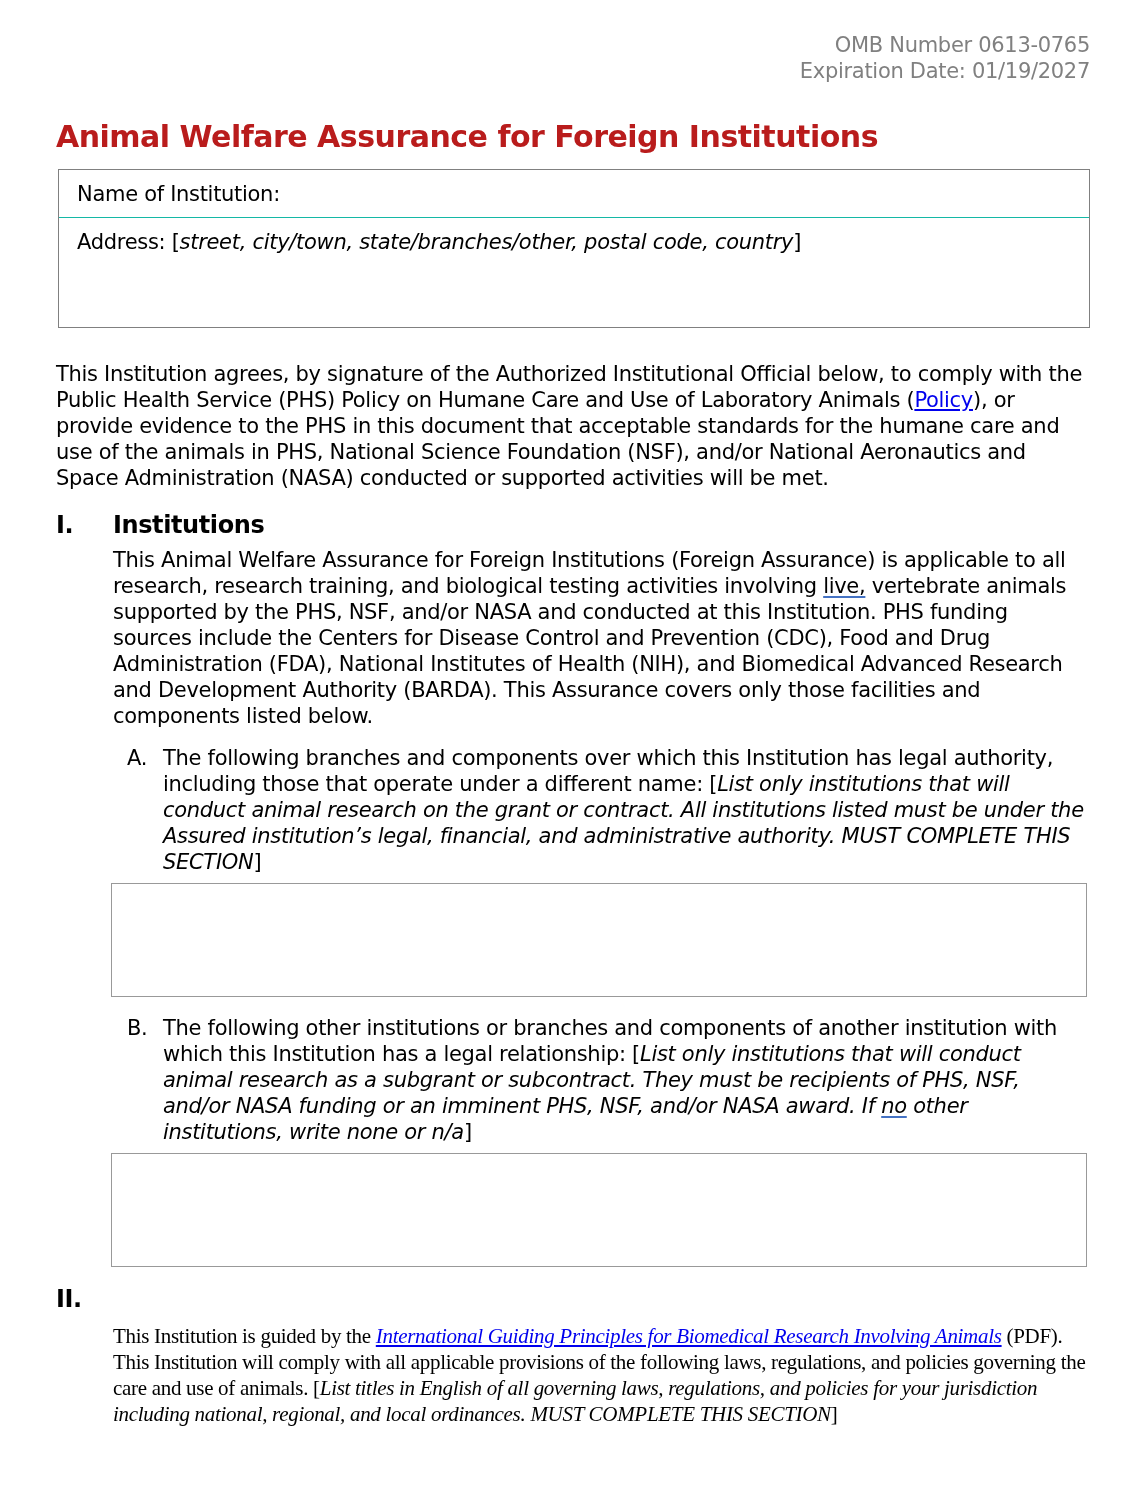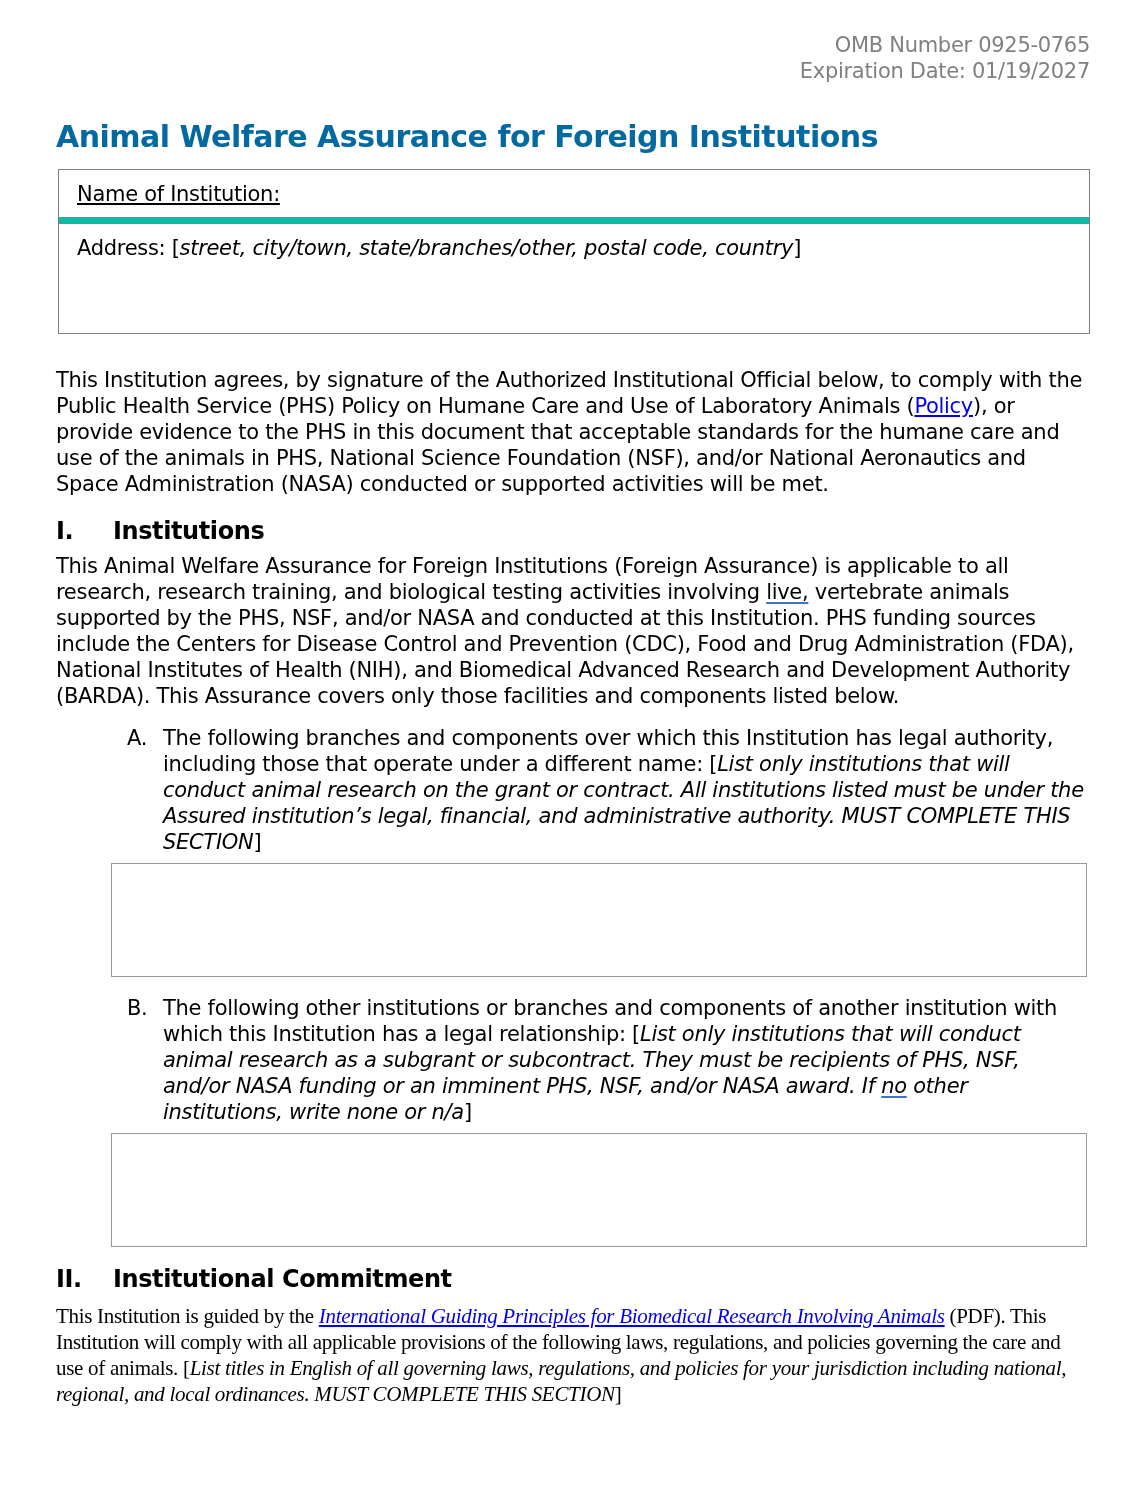--- a/index.html
+++ b/index.html
@@ -9,35 +9,35 @@
     color:#000;
     font-size:21px;line-height:26px;
     letter-spacing:-0.3px;
     -webkit-font-smoothing:antialiased;
   }
   .page{padding:10px 45px 0 56px;box-sizing:border-box;}
 
   .doc-header{text-align:right;color:#808080;font-size:21px;line-height:26px;margin-top:22px;}
 
   h1.doc-title{
-    color:#0369a1;font-size:30px;line-height:34px;font-weight:bold;
+    color:#b91c1c;font-size:30px;line-height:34px;font-weight:bold;
     margin:36px 0 0 0;letter-spacing:-0.5px;
   }
 
   .inst-box{border:1px solid #808080;margin-top:15px;margin-left:2px;}
-  .inst-row-name{padding:11px 18px 10px 18px;border-bottom:7px solid #14b8a6;text-decoration:underline;}
+  .inst-row-name{padding:11px 18px 10px 18px;border-bottom:1px solid #14b8a6;}
   .inst-row-address{padding:11px 18px 72px 18px;}
 
   p{margin:0;}
   .intro-para{margin-top:33px;}
 
   .section-heading{display:flex;margin-top:20px;font-weight:bold;font-size:24px;line-height:28px;letter-spacing:-0.4px;}
   .section-heading .sec-num{width:57px;flex:none;}
 
-  .indent{margin-top:8px;}
+  .indent{margin-left:57px;margin-top:8px;}
 
   .list-item{display:flex;margin-left:71px;margin-top:16px;}
   .list-item .marker{width:36px;flex:none;}
   .list-item .item-text{flex:1;}
 
   .input-box{
     border:1px solid #999;height:112px;
     margin:8px 3px 0 55px;
   }
   .gap-after-box{margin-top:18px;}
@@ -46,21 +46,21 @@
   .u-accent{text-decoration:underline;text-decoration-color:#4472c4;text-underline-offset:3px;}
   a.doc-link{color:#0000ee;text-decoration:underline;cursor:pointer;}
   .sec2-para{margin-top:10px;font-family:Liberation Serif, serif;}
 </style>
 </head>
 <body>
 
 <div class="page">
 
   <div class="doc-header">
-    <div>OMB Number 0925-0765</div>
+    <div>OMB Number 0613-0765</div>
     <div>Expiration Date: 01/19/2027</div>
   </div>
 
   <h1 class="doc-title">Animal Welfare Assurance for Foreign Institutions</h1>
 
   <div class="inst-box">
     <div class="inst-row-name">
       <span>Name of Institution:</span>
     </div>
     <div class="inst-row-address">
@@ -86,18 +86,17 @@
 
   <div class="list-item gap-after-box">
     <span class="marker">B.</span>
     <p class="item-text"><span>The following other institutions or branches and components of another institution with which this Institution has a legal relationship: [</span><span class="it">List only institutions that will conduct animal research as a subgrant or subcontract. They must be recipients of PHS, NSF, and/or NASA funding or an imminent PHS, NSF, and/or NASA award. If </span><span class="it u-accent">no</span><span class="it"> other institutions, write none or n/a</span><span>]</span></p>
   </div>
 
   <div class="input-box"></div>
 
   <div class="section-heading gap-after-box">
     <span class="sec-num">II.</span>
-    <span>Institutional Commitment</span>
   </div>
 
   <p class="indent sec2-para"><span>This Institution is guided by the </span><a class="doc-link it">International Guiding Principles for Biomedical Research Involving Animals</a><span> (PDF). This Institution will comply with all applicable provisions of the following laws, regulations, and policies governing the care and use of animals. [</span><span class="it">List titles in English of all governing laws, regulations, and policies for your jurisdiction including national, regional, and local ordinances. MUST COMPLETE THIS SECTION</span><span>]</span></p>
 
 </div>
 
 </body></html>

